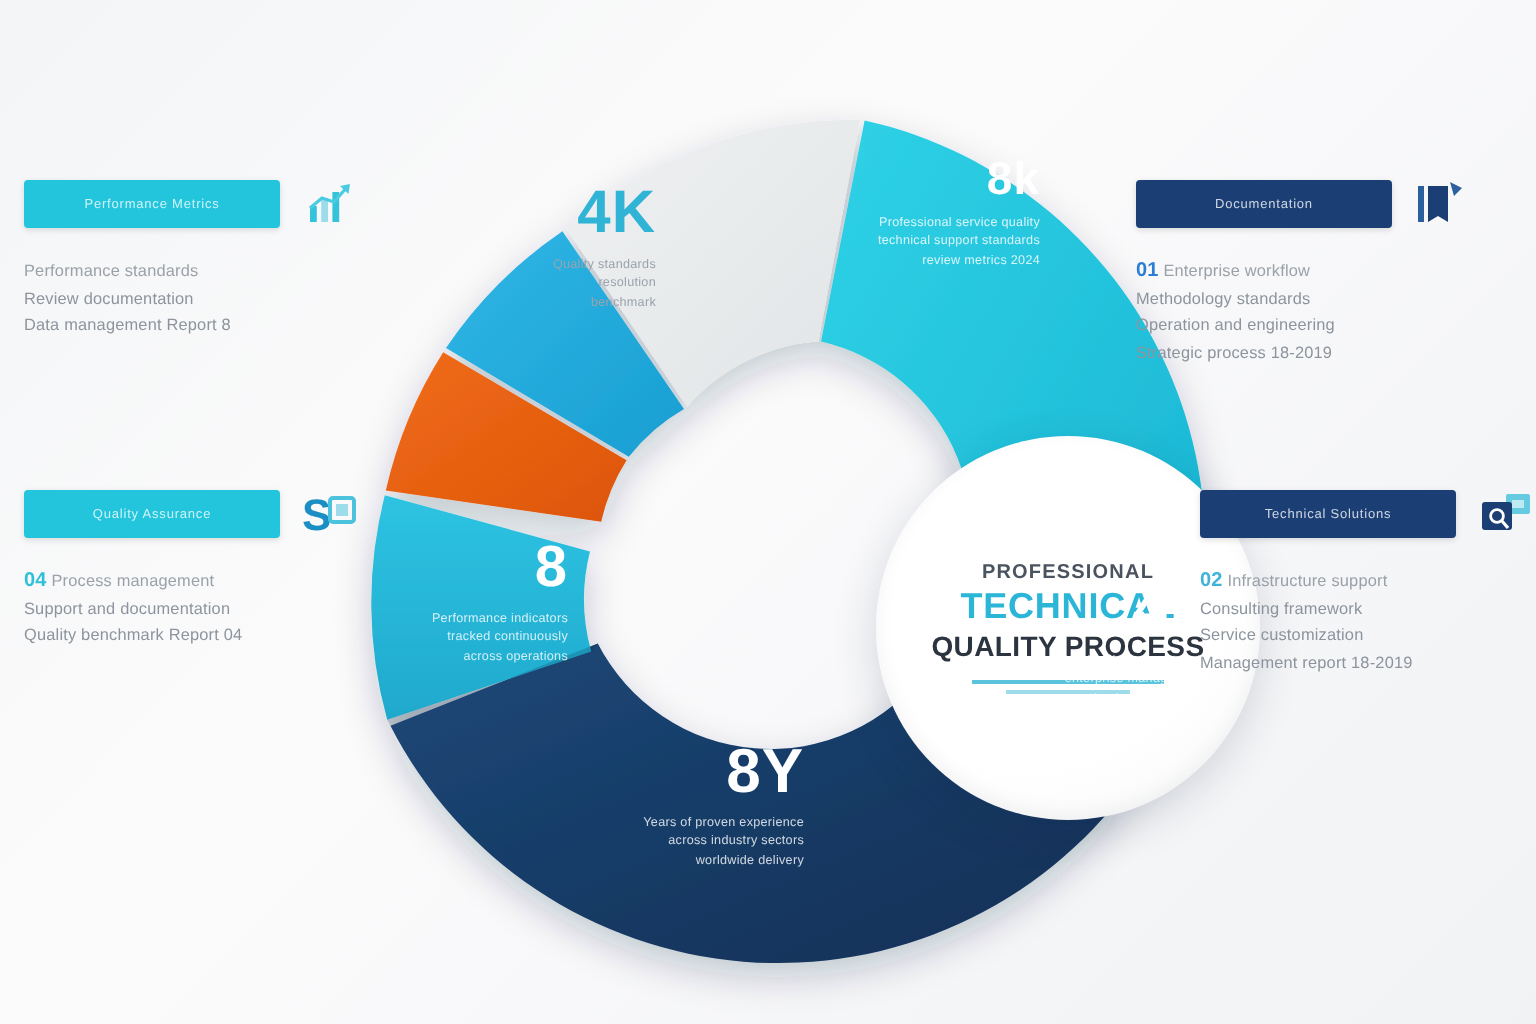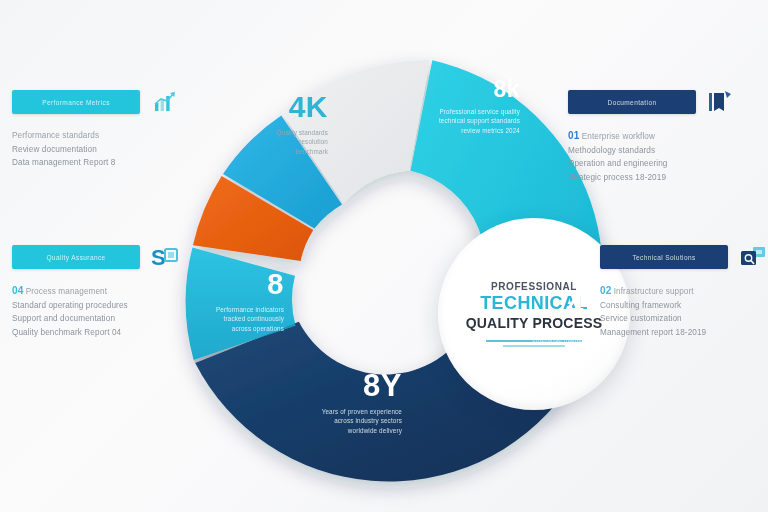--- a/index.html
+++ b/index.html
@@ -222,21 +222,20 @@
       <div class="ico">
         <svg viewBox="0 0 32 30" width="32" height="30">
           <text x="3" y="23" font-family="Liberation Sans, sans-serif" font-size="22" font-weight="bold" fill="#1b8fc4">S</text>
           <rect x="17" y="7" width="12" height="12" rx="1.5" fill="none" stroke="#4cc2dd" stroke-width="2"></rect>
           <rect x="20" y="10" width="6" height="6" fill="#9ddcea"></rect>
         </svg>
       </div>
     </div>
     <div class="panel-body">
       <div class="ln"><span class="lead">04</span> <span>Process management</span></div>
-      <div class="ln">Standard operating procedures</div>
       <div class="ln">Support and documentation</div>
       <div class="ln">Quality benchmark Report 04</div>
     </div>
   </div>
 
   <div class="panel tr">
     <div class="panel-head">
       <div class="tag">Documentation</div>
       <div class="ico">
         <svg viewBox="0 0 32 30" width="32" height="30">

